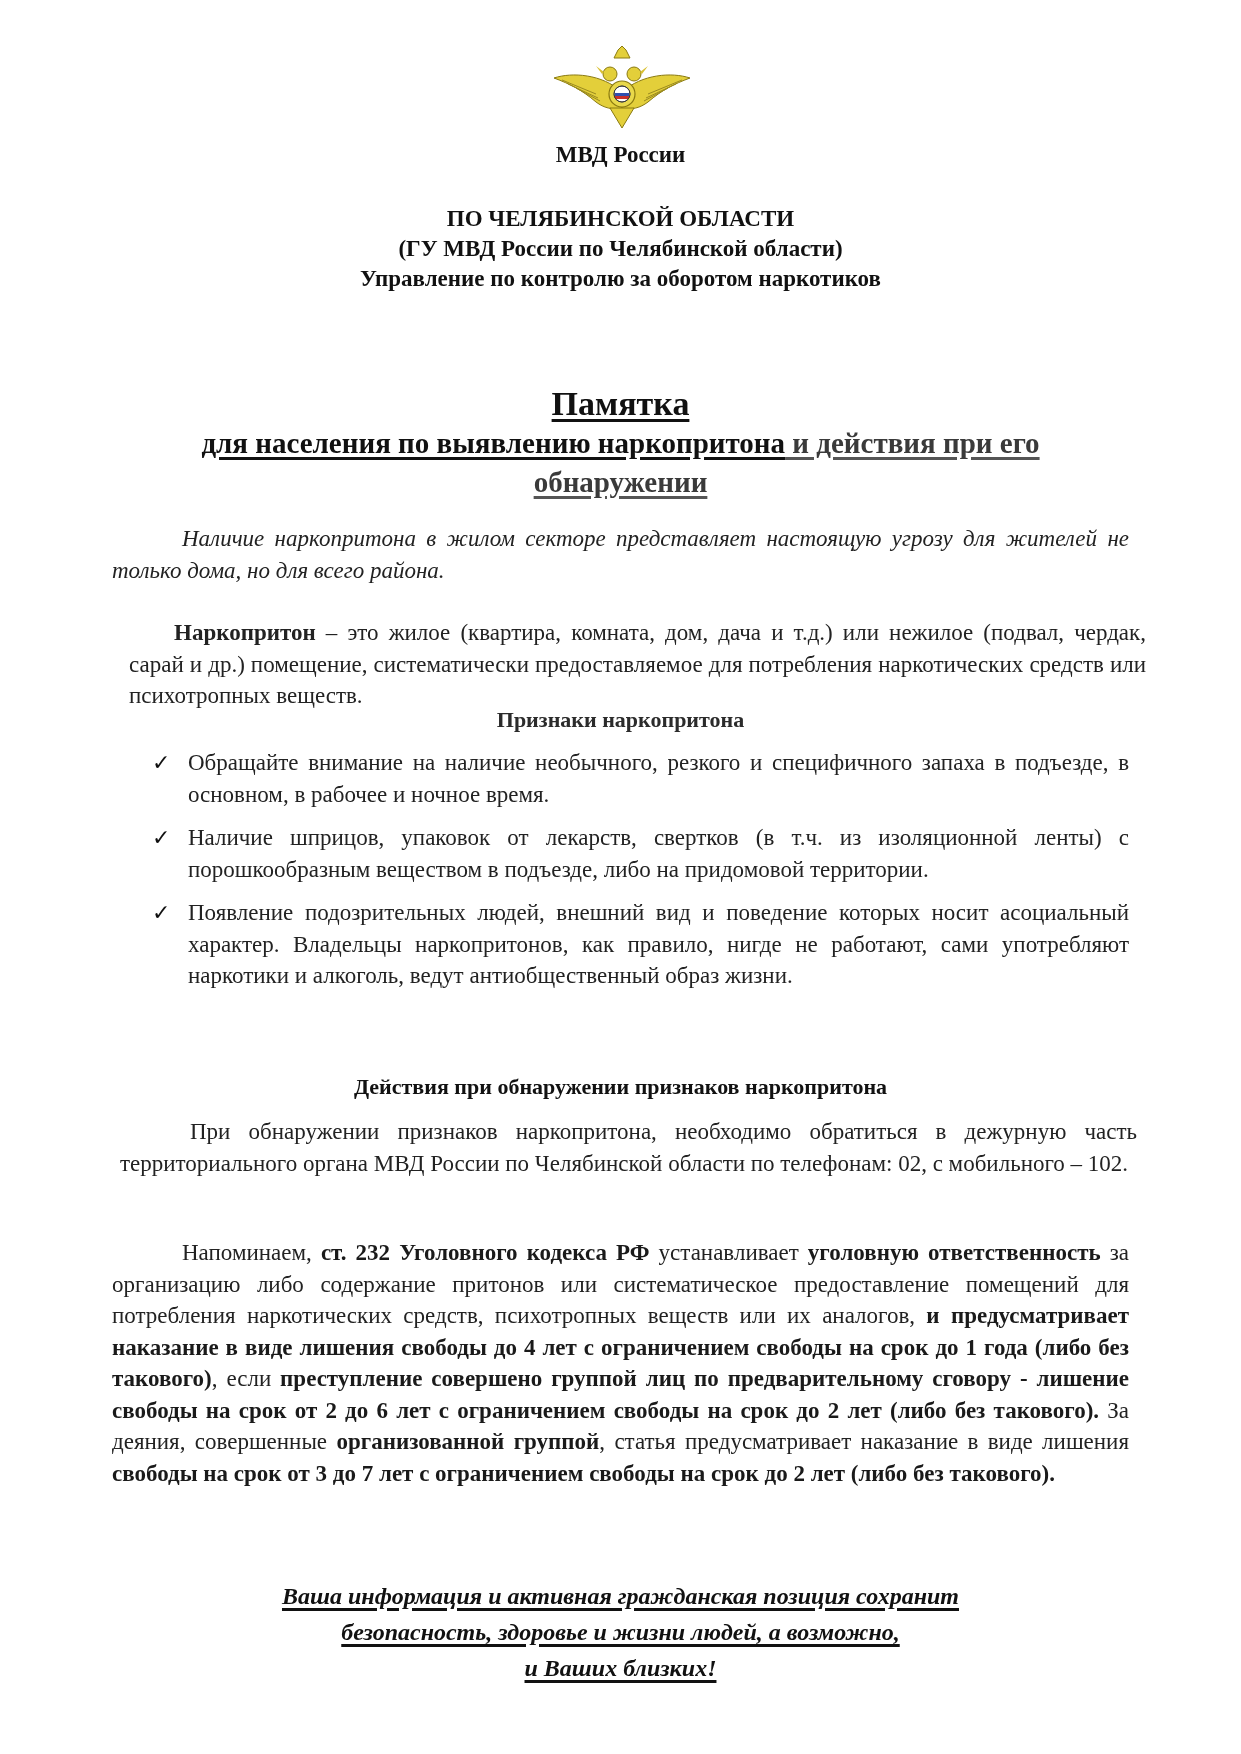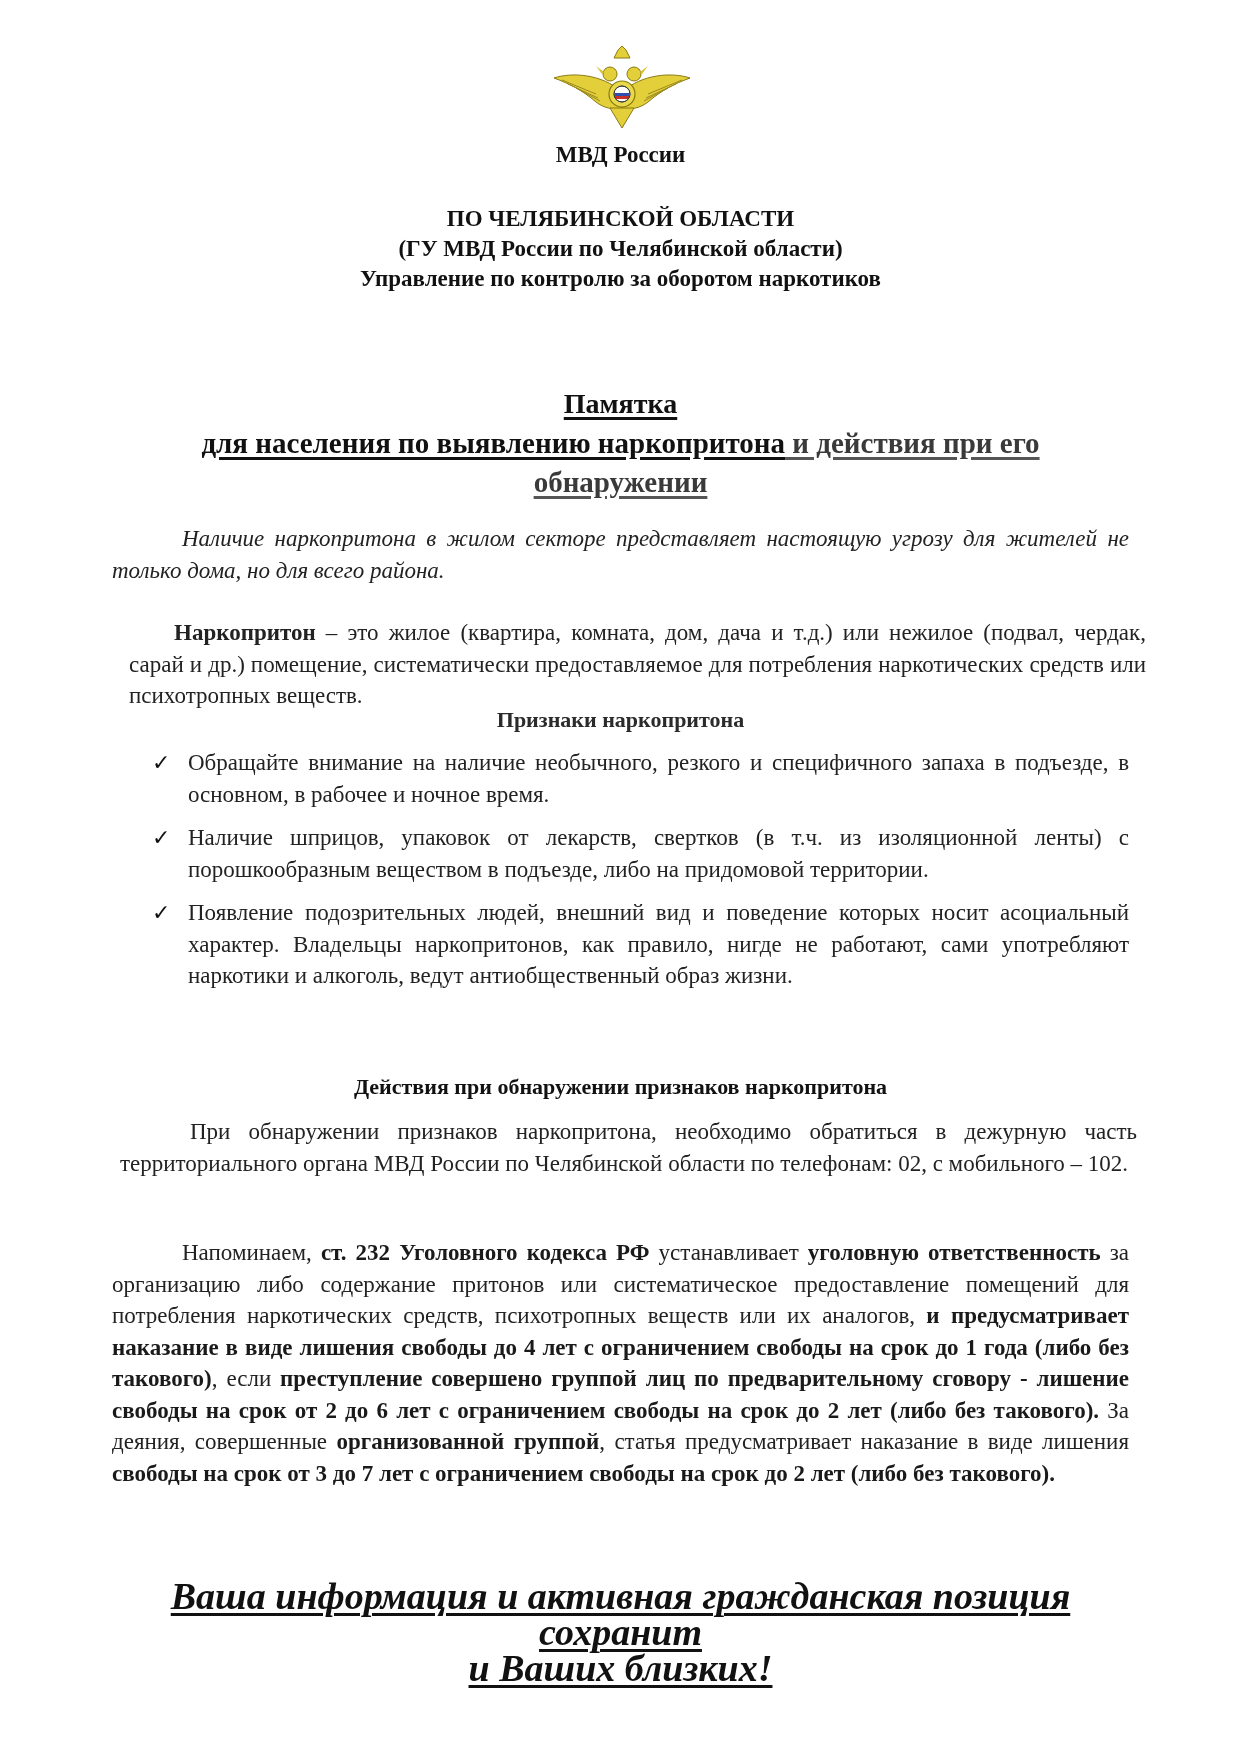--- a/index.html
+++ b/index.html
@@ -38,21 +38,21 @@
       text-align: center;
     }
     .header-block .line { display: block; }
     .title-block {
       position: absolute; left: 0; width: 100%;
       top: 384px;
       text-align: center;
       font-weight: bold;
     }
     .title-main {
-      font-size: 28px; line-height: 40px;
+      font-size: 34px; line-height: 40px;
       text-decoration: underline;
       text-decoration-thickness: 3px;
       text-underline-offset: 4px;
       display: block;
     }
     .subtitle {
       font-size: 29px; line-height: 39px;
       display: block;
       padding: 0 10px;
     }
@@ -107,21 +107,21 @@
       color: #111;
     }
     .actions { top: 1108px; text-indent: 70px; }
     .law { top: 1237px; text-indent: 70px; }
     .law b { color: #1a1a1a; }
     .closing {
       position: absolute; left: 0; width: 100%;
       top: 1578px;
       text-align: center;
       font-weight: bold; font-style: italic;
-      font-size: 38px;
+      font-size: 24px;
       line-height: 36px;
     }
     .closing span {
       display: block;
     }
     .closing .ul {
       text-decoration: underline;
       text-decoration-thickness: 3px;
       text-underline-offset: 4px;
     }
@@ -193,17 +193,20 @@
 
   <p class="para actions" style="margin:8px;">При обнаружении признаков наркопритона, необходимо обратиться в дежурную часть территориального органа МВД России по Челябинской области по телефонам: 02, с мобильного – 102.</p>
 
   <p class="para law" id="law-para" style="margin:0;"><span>Напоминаем, </span><b>ст. 232 Уголовного кодекса РФ</b><span> устанавливает </span><b>уголовную ответственность</b><span> за организацию либо содержание притонов или систематическое предоставление помещений для потребления наркотических средств, психотропных веществ или их аналогов, </span><b>и предусматривает наказание в виде лишения свободы до 4 лет с ограничением свободы на срок до 1 года (либо без такового)</b><span>, если </span><b>преступление совершено группой лиц по предварительному сговору - лишение свободы на срок от 2 до 6 лет с ограничением свободы на срок до 2 лет (либо без такового).</b><span> За деяния, совершенные </span><b>организованной группой</b><span>, статья предусматривает наказание в виде лишения </span><b>свободы на срок от 3 до 7 лет с ограничением свободы на срок до 2 лет (либо без такового).</b></p>
 
   <div class="closing">
     <span>
         <span class="ul">Ваша информация и активная гражданская позиция сохранит</span>
       </span>
     <span>
+        <span class="ul">безопасность, здоровье и жизни людей, а возможно,</span>
+      </span>
+    <span>
         <span class="ul">и Ваших близких!</span>
       </span>
   </div>
 
 </div>
 
 </body></html>

